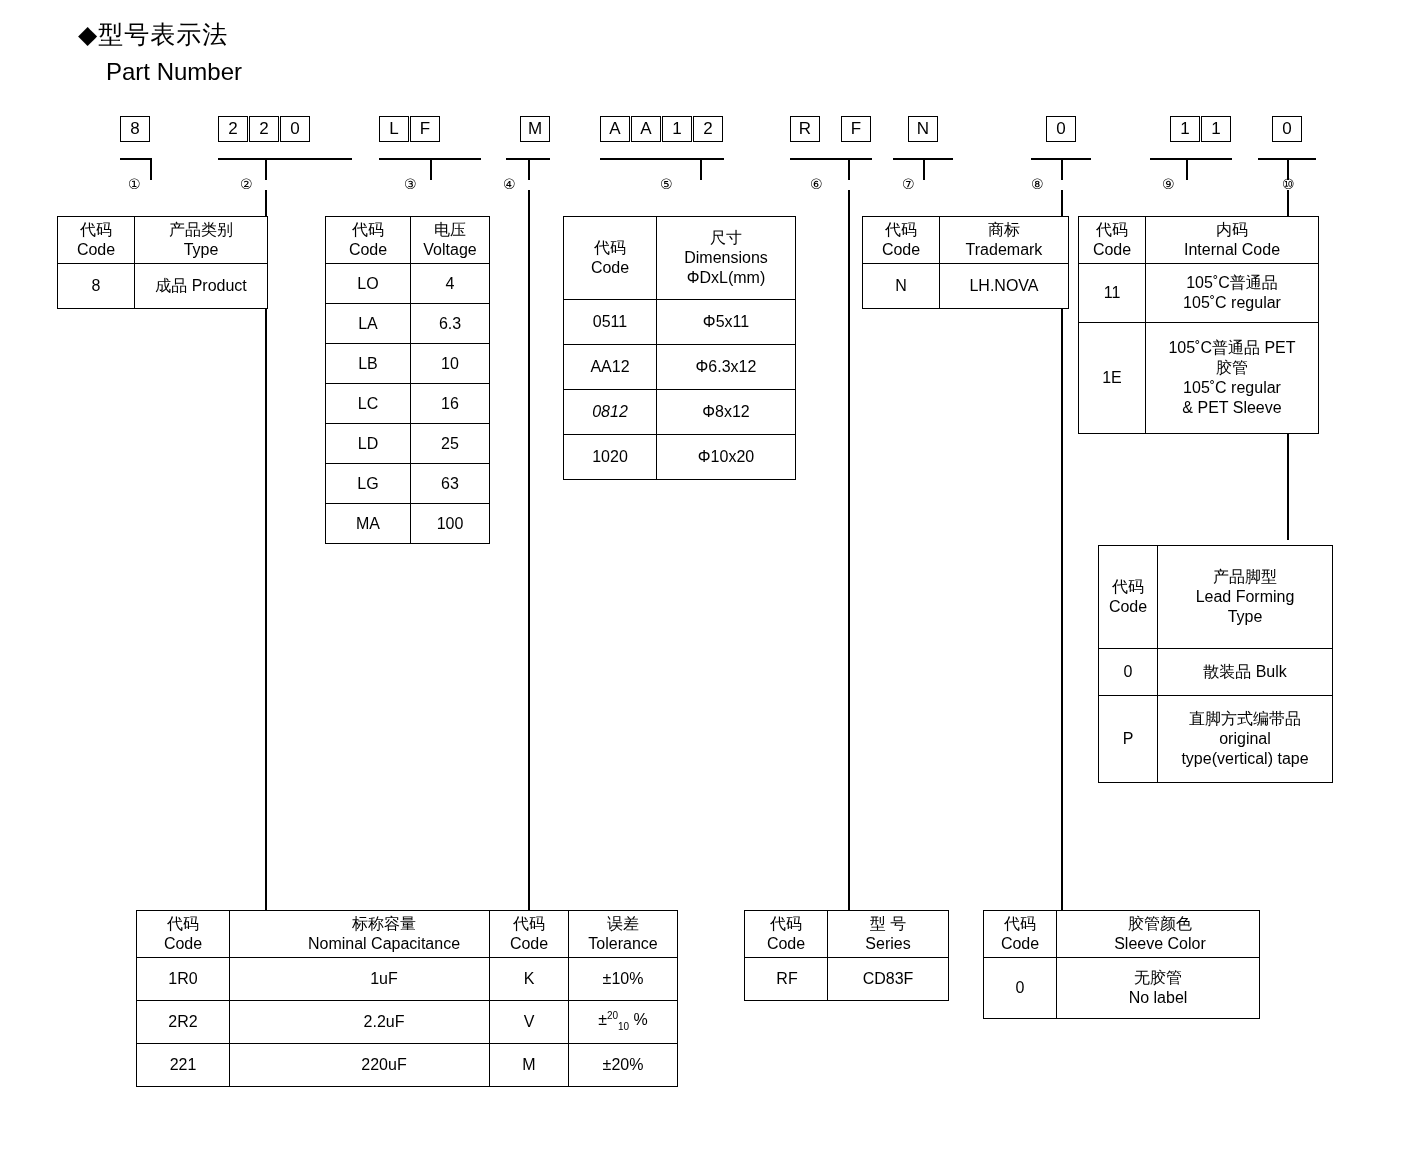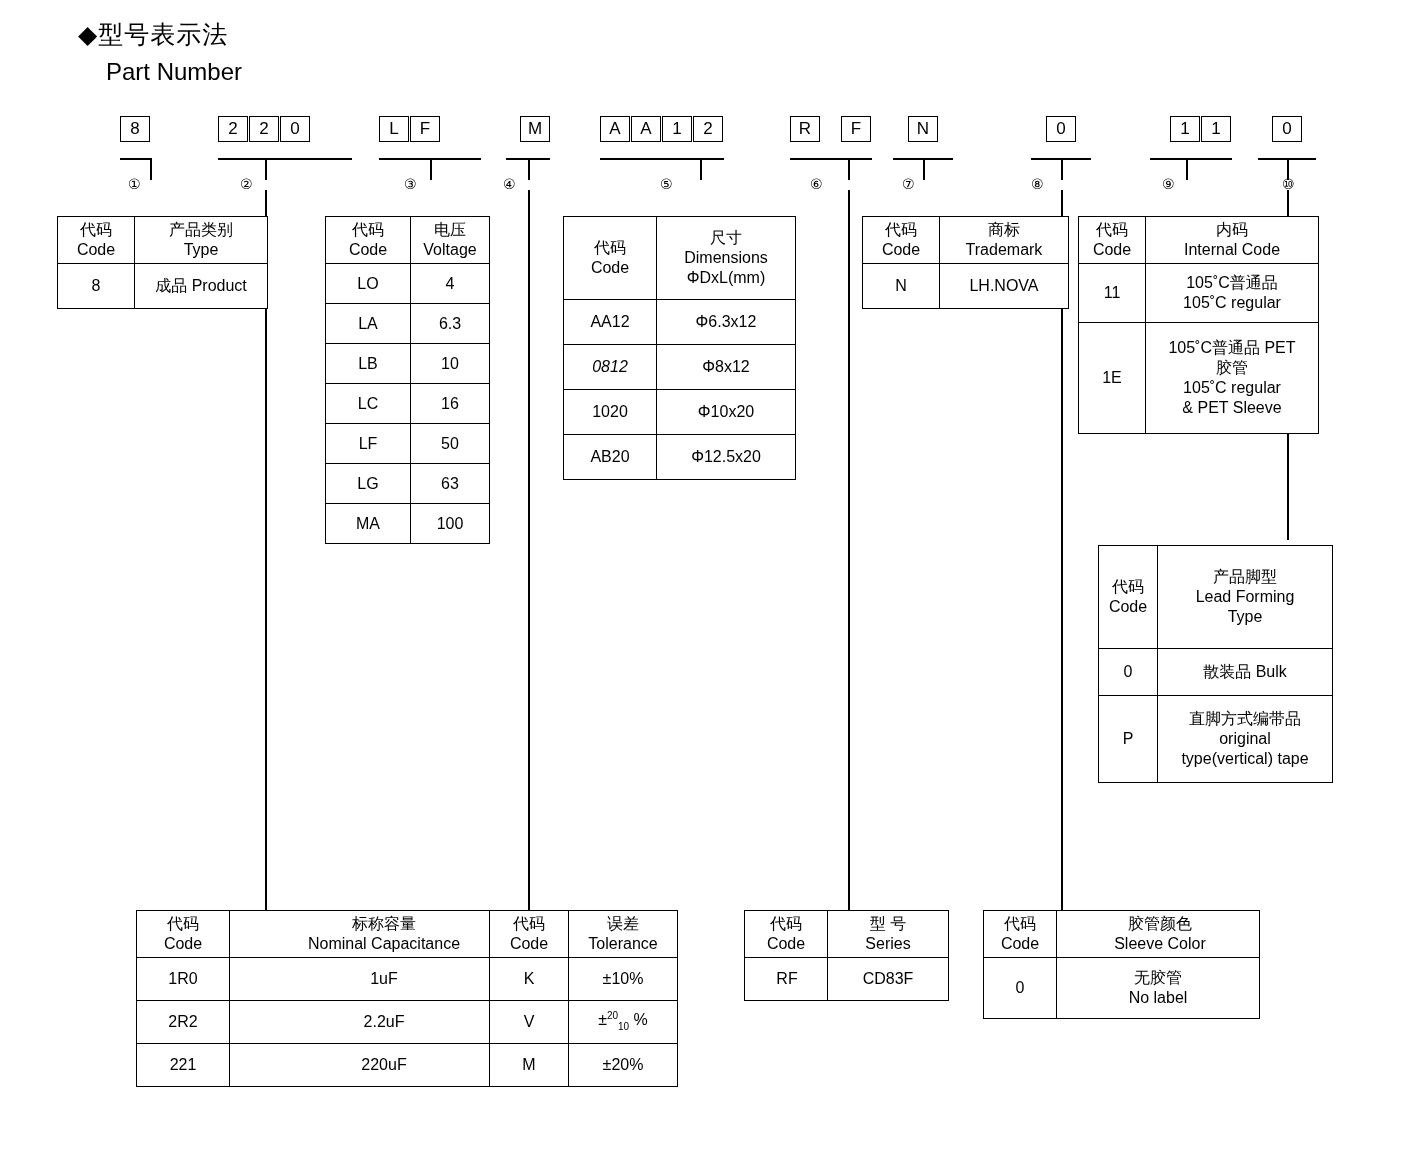--- a/index.html
+++ b/index.html
@@ -172,22 +172,22 @@
         </tr>
     <tr>
           <td style="height:33px;">LB</td>
           <td>10</td>
         </tr>
     <tr>
           <td style="height:33px;">LC</td>
           <td>16</td>
         </tr>
     <tr>
-          <td style="height:33px;">LF</td>
-          <td>50</td>
+          <td style="height:33px;">LD</td>
+          <td>25</td>
         </tr>
     <tr>
           <td style="height:33px;">LG</td>
           <td>63</td>
         </tr>
     <tr>
           <td style="height:33px;">MA</td>
           <td>100</td>
         </tr>
   </tbody>
@@ -202,34 +202,34 @@
         <div>代码</div>
         <div>Code</div>
       </td>
       <td style="width:130px;">
         <div>尺寸</div>
         <div>Dimensions</div>
         <div>ΦDxL(mm)</div>
       </td>
     </tr>
     <tr>
+          <td style="height:38px;">0511</td>
+          <td>Φ5x11</td>
+        </tr>
+    <tr>
           <td style="height:38px;">AA12</td>
           <td>Φ6.3x12</td>
         </tr>
     <tr>
           <td style="height:38px;font-style:italic;">0812</td>
           <td>Φ8x12</td>
         </tr>
     <tr>
           <td style="height:38px;">1020</td>
           <td>Φ10x20</td>
-        </tr>
-    <tr>
-          <td style="height:38px;">AB20</td>
-          <td>Φ12.5x20</td>
         </tr>
   </tbody>
     </table>
 </div>
 
 <div class="abs" style="left:862px;top:216px;">
   <table class="t">
     <tbody>
         <tr>
       <td style="width:68px;">

